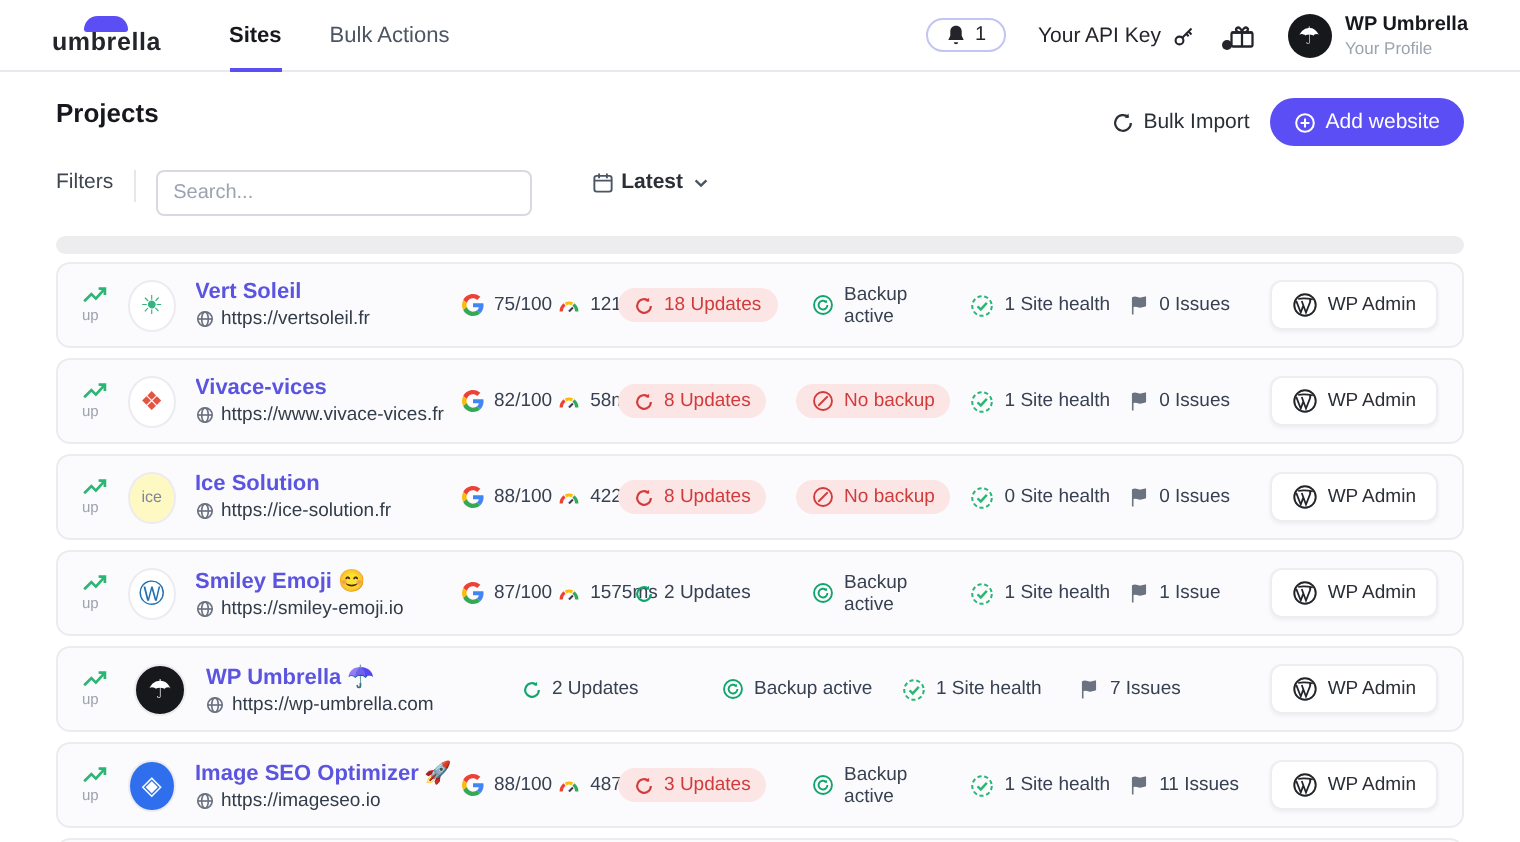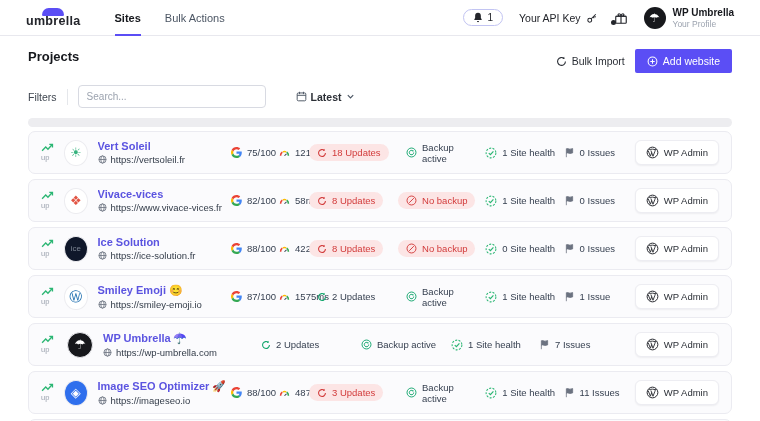--- a/index.html
+++ b/index.html
@@ -29,23 +29,23 @@
   .profile-name { font-size:10px; font-weight:bold; color:#16181d; line-height:1.2; }
   .profile-sub { font-size:8.5px; color:#9ca3af; }
   
   .content { padding:0 28px; }
   .page-head { display:flex; margin-top:13px; }
   .page-title { font-size:13px; font-weight:bold; color:#16181d; }
   .head-actions { margin-left:auto; display:flex; align-items:center; }
   .btn-ghost { display:flex; align-items:center; gap:5px; font-size:10.5px; color:#2b2f36;
     background:#fff; border:none; padding:6px 10px; border-radius:6px; cursor:pointer; }
   .btn-primary { display:flex; align-items:center; gap:5px; font-size:10.5px; color:#fff;
-    background:#5b4ef5; border:none; padding:6px 12px; border-radius:2px; cursor:pointer; }
+    background:#5b4ef5; border:none; padding:6px 12px; border-radius:12px; cursor:pointer; }
   
-  .filter-row { display:flex; align-items:center; margin-top:12px; gap:10px; }
+  .filter-row { display:flex; align-items:flex-start; margin-top:12px; gap:10px; }
   .filters-label { font-size:10.5px; color:#3f4650; cursor:pointer; }
   .vdiv { width:1px; height:16px; background:#e5e7eb; }
   .search { width:188px; height:23px; border:1px solid #d8dae2; border-radius:4px;
     font-size:10px; padding:0 8px; color:#374151; outline:none;
     font-family:"Liberation Sans", sans-serif; }
   .search::placeholder { color:#9ca3af; }
   .sort { display:flex; align-items:center; gap:4px; margin-left:20px; font-size:10.5px;
     color:#2b2f36; cursor:pointer;font-weight:bold; }
   
   .list-topstrip { height:9px; background:#ededf0; border-radius:5px; margin-top:10px; }
@@ -394,21 +394,21 @@
   <div class="row-card">
     <div class="col-status">
       <span>
         <svg width="13" height="9" viewBox="0 0 14 10">
               <path d="M1 8.5 L5 4.5 L7.5 7 L12 2" fill="none" stroke="#2bb673" stroke-width="1.5"></path>
               <path d="M9 1.5 h3.5 v3.5" fill="none" stroke="#2bb673" stroke-width="1.5"></path>
             </svg>
       </span>
       <span class="uptime-lbl">up</span>
     </div>
-    <div class="favicon small-text" style="background: #0f172a; color: rgb(125, 134, 148);">ice</div>
+    <div class="favicon small-text" style="background: #fef9c3; color: rgb(125, 134, 148);">ice</div>
     <div class="col-name">
       <span class="site-name">Ice Solution</span>
       <span class="site-url">
         <span>
           <svg width="9" height="9" viewBox="0 0 12 12">
                 <circle cx="6" cy="6" r="4.8" fill="none" stroke="#6b7280" stroke-width="1.1"></circle>
                 <ellipse cx="6" cy="6" rx="2.2" ry="4.8" fill="none" stroke="#6b7280" stroke-width="1.1"></ellipse>
                 <path d="M1.2 6h9.6" stroke="#6b7280" stroke-width="1.1"></path>
               </svg>
         </span>

